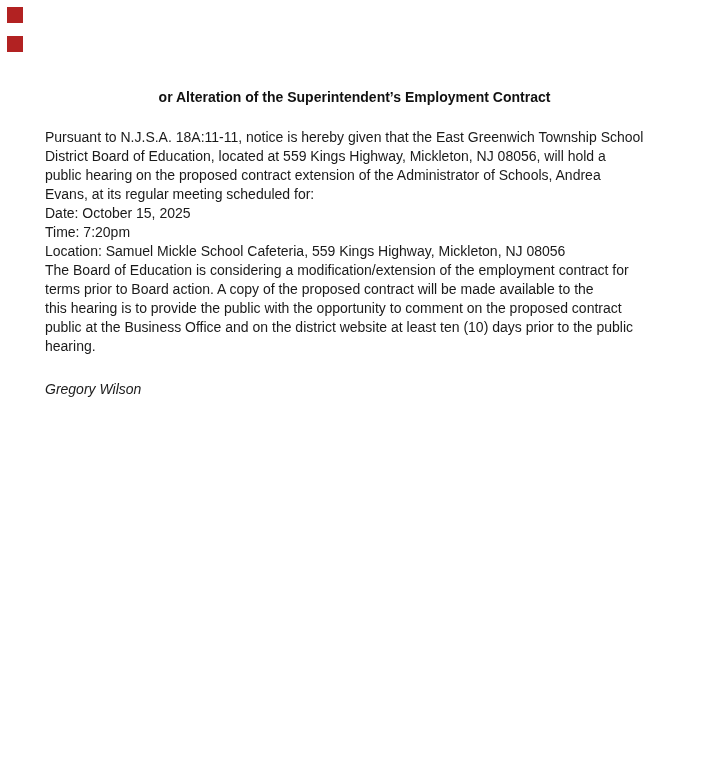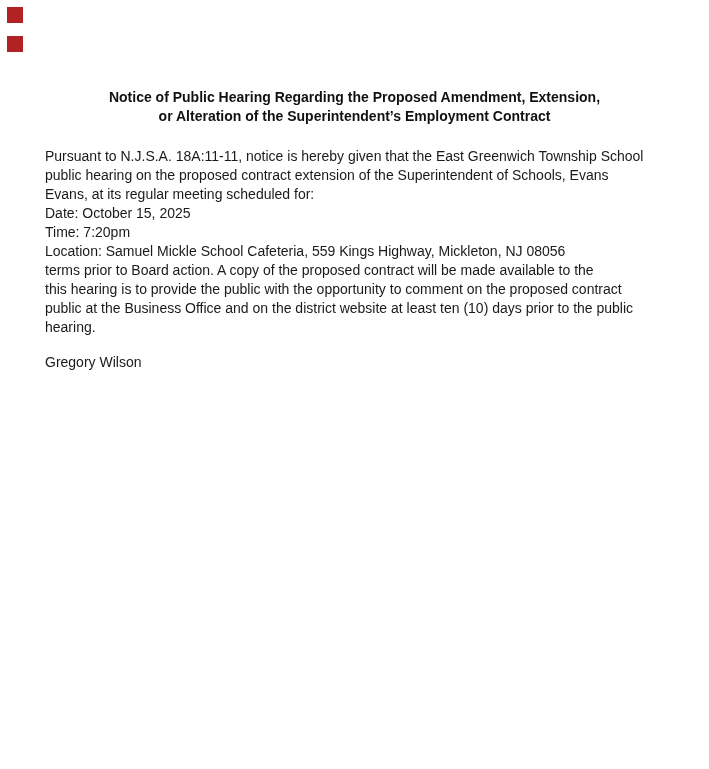--- a/index.html
+++ b/index.html
@@ -42,46 +42,48 @@
     margin-top: 21px;
     padding-left: 45px;
     padding-right: 32px;
     font-size: 14px;
     line-height: 19px;
   }
   .line {
     white-space: nowrap;
   }
   .signature-block {
-    margin-top: 16px;
+    margin-top: 24px;
     padding-left: 45px;
     font-size: 14px;
     line-height: 19px;
+    font-style: italic;
   }
 </style>
 </head>
 <body>
 
 <div class="page">
 
   <div class="marker marker-top"></div>
   <div class="marker marker-bottom"></div>
 
   <h1 class="title">
-    <span class="tline">Notice of Public Hearing Regarding the Proposed Amendment, Extension,</span>
     <span class="tline">or Alteration of the Superintendent’s Employment Contract</span>
   </h1>
 
   <div class="body-block">
     <div class="line">Pursuant to N.J.S.A. 18A:11-11, notice is hereby given that the East Greenwich Township School</div>
-    <div class="line">public hearing on the proposed contract extension of the Superintendent of Schools, Evans</div>
+    <div class="line">District Board of Education, located at 559 Kings Highway, Mickleton, NJ 08056, will hold a</div>
+    <div class="line">public hearing on the proposed contract extension of the Administrator of Schools, Andrea</div>
     <div class="line">Evans, at its regular meeting scheduled for:</div>
     <div class="line">Date: October 15, 2025</div>
     <div class="line">Time: 7:20pm</div>
     <div class="line">Location: Samuel Mickle School Cafeteria, 559 Kings Highway, Mickleton, NJ 08056</div>
+    <div class="line">The Board of Education is considering a modification/extension of the employment contract for</div>
     <div class="line">terms prior to Board action. A copy of the proposed contract will be made available to the</div>
     <div class="line">this hearing is to provide the public with the opportunity to comment on the proposed contract</div>
     <div class="line">public at the Business Office and on the district website at least ten (10) days prior to the public</div>
     <div class="line">hearing.</div>
   </div>
 
   <div class="signature-block">
     <div class="line">Gregory Wilson</div>
   </div>
 

